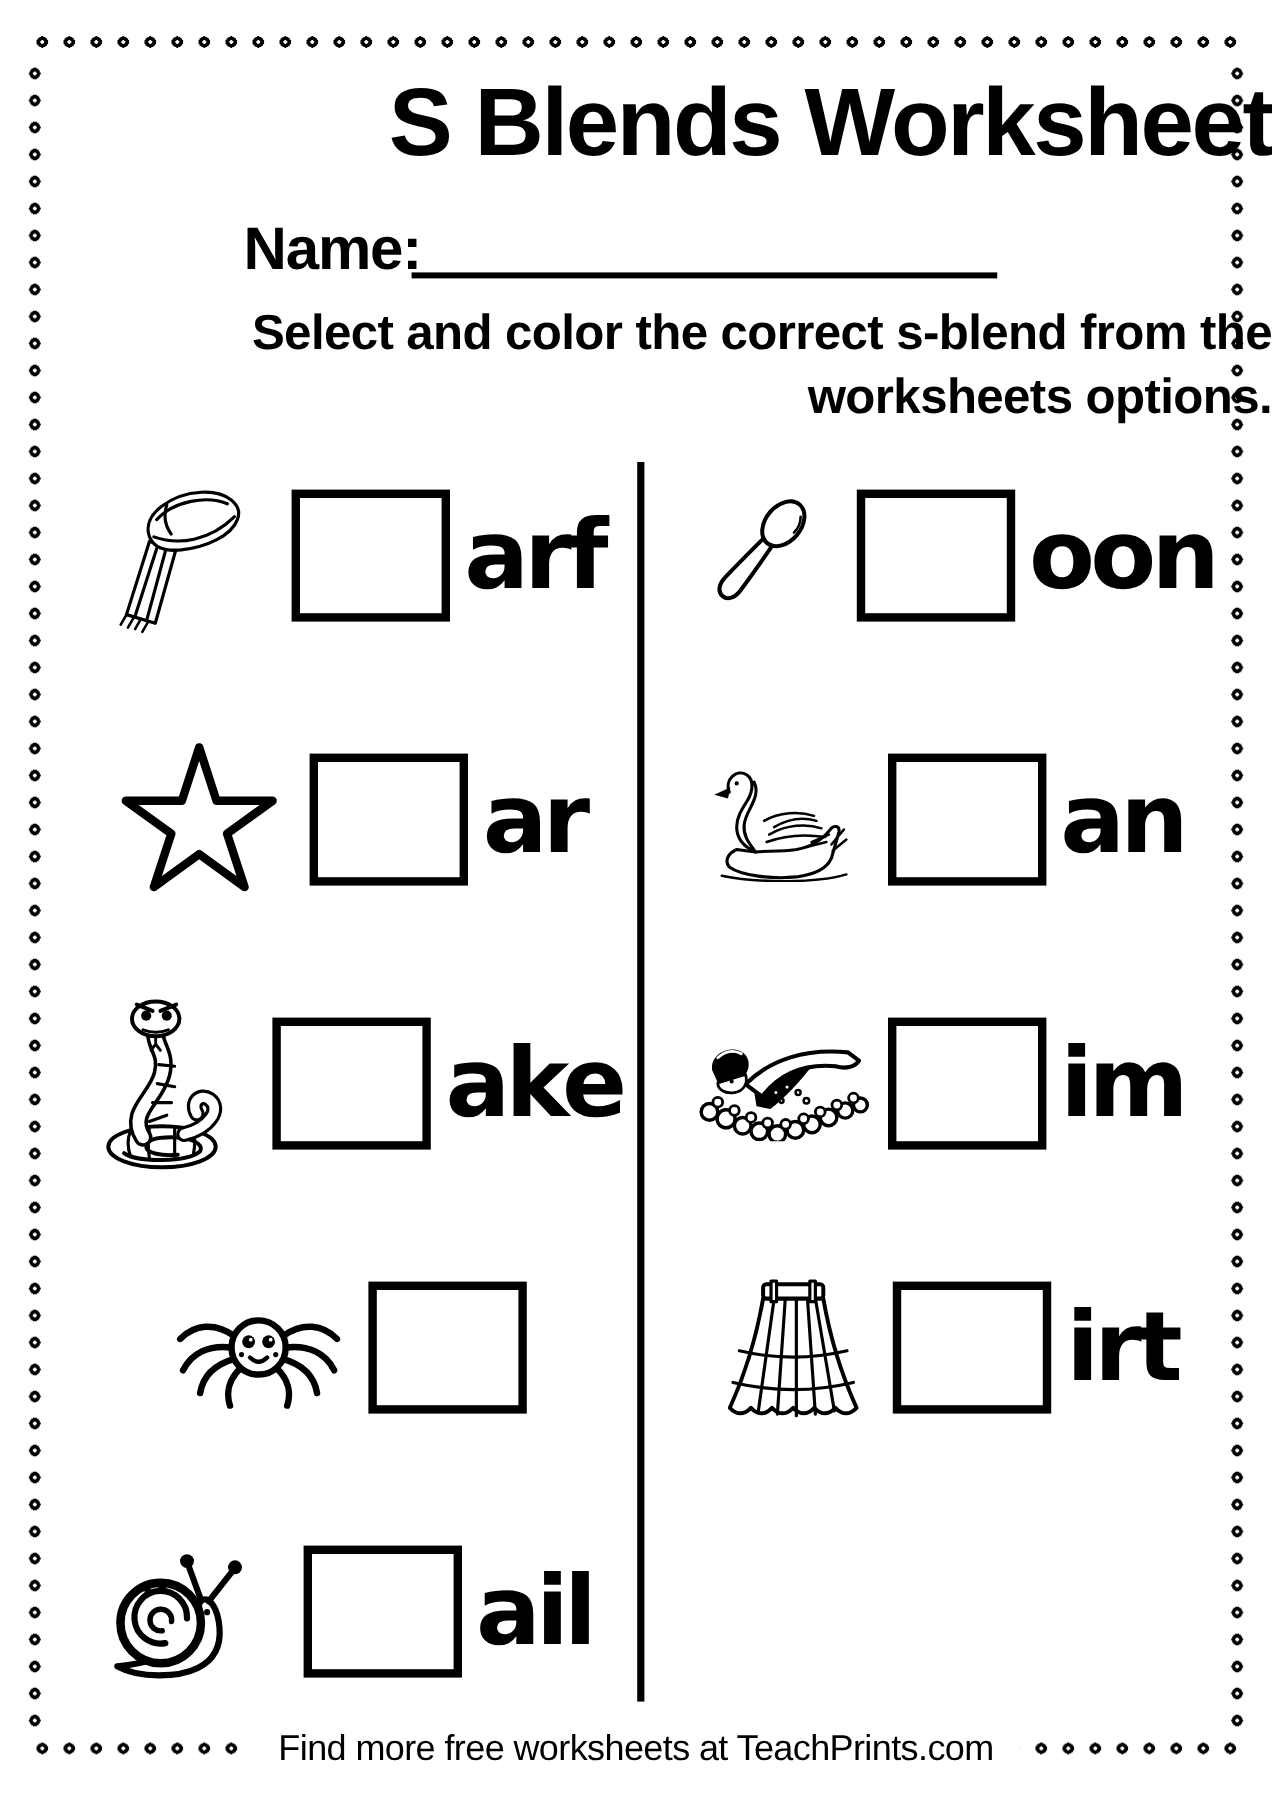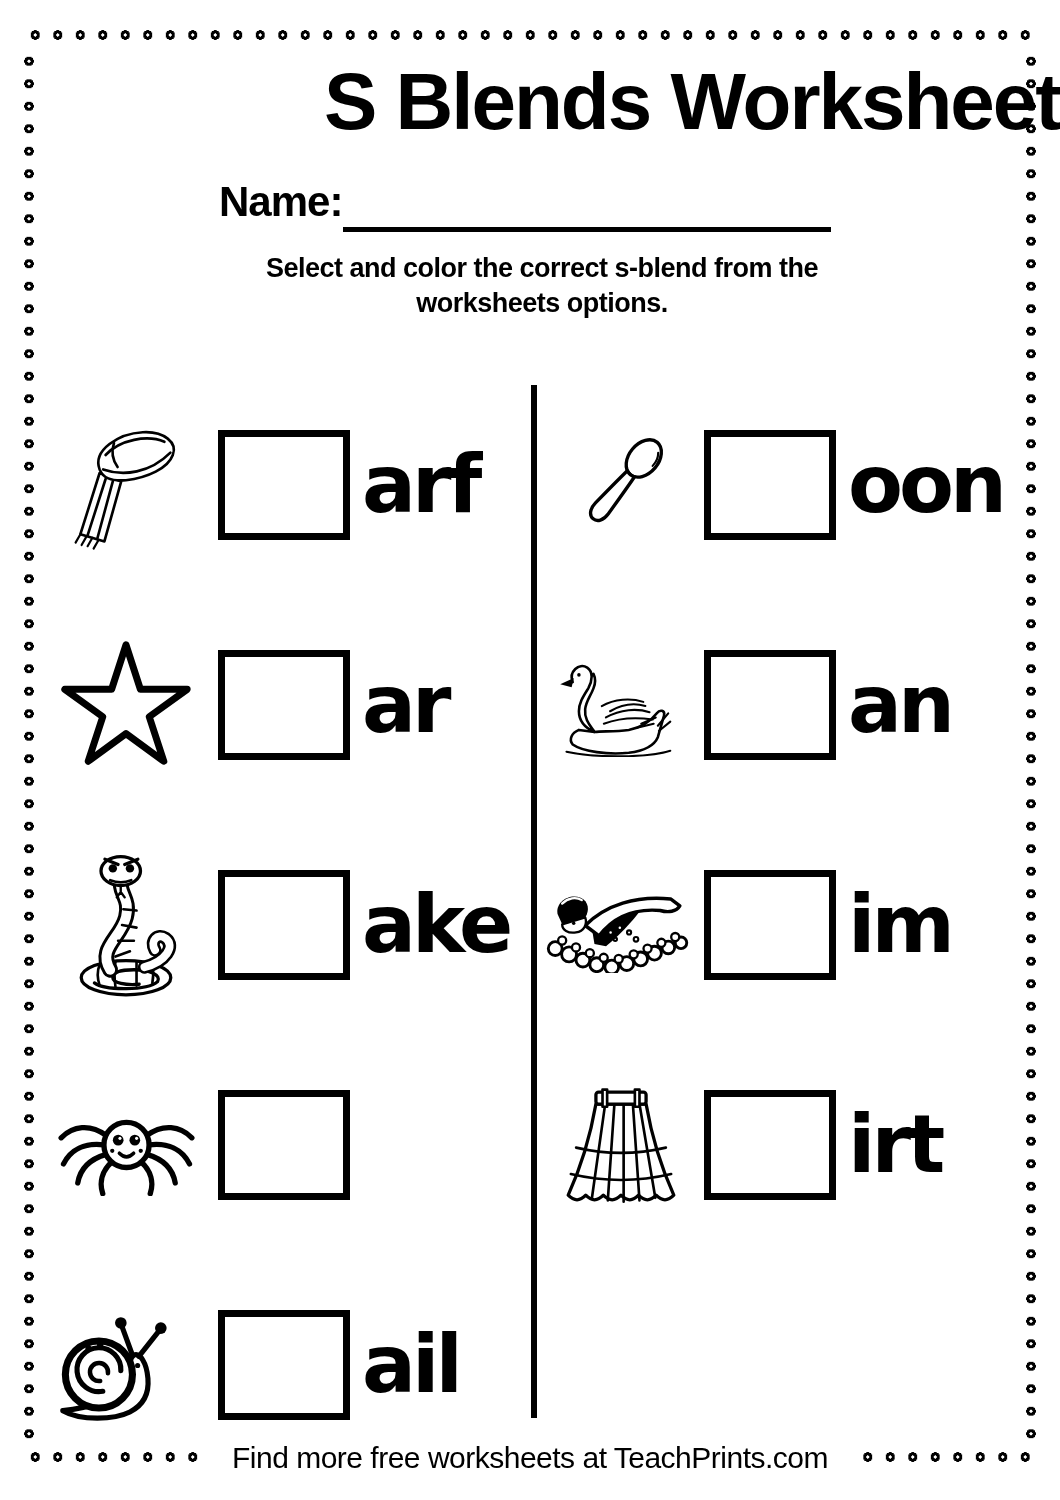--- a/index.html
+++ b/index.html
@@ -26,37 +26,37 @@
   .dots-bottom { left:24px; top:1452px; width:1012px; }
   .dots-left   { left:24px;  top:50px; height:1398px; }
   .dots-right  { left:1026px; top:50px; height:1398px; }
 
   .title {
     position:absolute; top:62px; left:0; width:100%;
     text-align:right; font-size:80px; font-weight:700;
     letter-spacing:-2px; line-height:1;
   }
   .name-label {
-    position:absolute; top:178px; left:219px;
-    font-size:42px; font-weight:700; letter-spacing:-1px;
+    position:absolute; top:178px; left:203px;
+    font-size:50px; font-weight:700; letter-spacing:-1px;
   }
   .name-line {
     position:absolute; top:227px; left:343px; width:488px; height:5px;
     background:var(--ink);
   }
   .instructions {
     position:absolute; top:251px; left:0; width:100%;
-    text-align:center; font-size:27px; font-weight:700;
+    text-align:right; font-size:41px; font-weight:700;
     letter-spacing:-0.5px; line-height:1.3;padding-left:24px;
   }
   .divider {
     position:absolute; left:531px; top:385px; width:6px; height:1033px;
     background:var(--ink);
   }
-  .col { position:absolute; top:375px; height:1100px; display:flex; flex-direction:column; }
+  .col { position:absolute; top:353px; height:1100px; display:flex; flex-direction:column;align-items:center; }
   .col-left  { left:42px;  width:486px; }
   .col-right { left:546px; width:476px; }
   .row { height:220px; display:flex; align-items:center; }
   .icon-wrap { display:flex; align-items:center; justify-content:center; flex:0 0 auto; }
   .col-left  .icon-wrap { width:168px; }
   .col-right .icon-wrap { width:150px; }
   .answer-box {
     flex:0 0 auto; width:132px; height:110px; margin-left:8px;
     border:7px solid var(--ink); background:var(--paper);
   }

